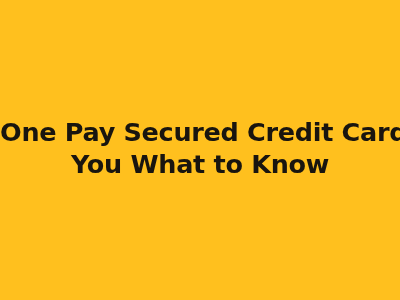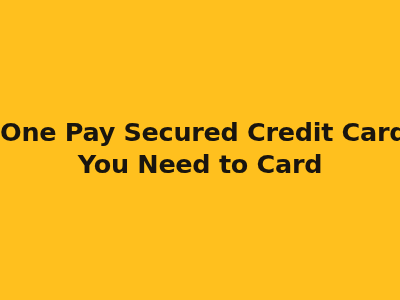--- a/index.html
+++ b/index.html
@@ -52,16 +52,16 @@
     white-space: nowrap;
   }
 </style>
 </head>
 <body>
 
 <div class="card">
   <div class="title-block">
     <h1 class="title">
       <span class="line">One Pay Secured Credit Card: What</span>
-      <span class="line">You Need to Card</span>
+      <span class="line">You What to Know</span>
     </h1>
   </div>
 </div>
 
 </body></html>

